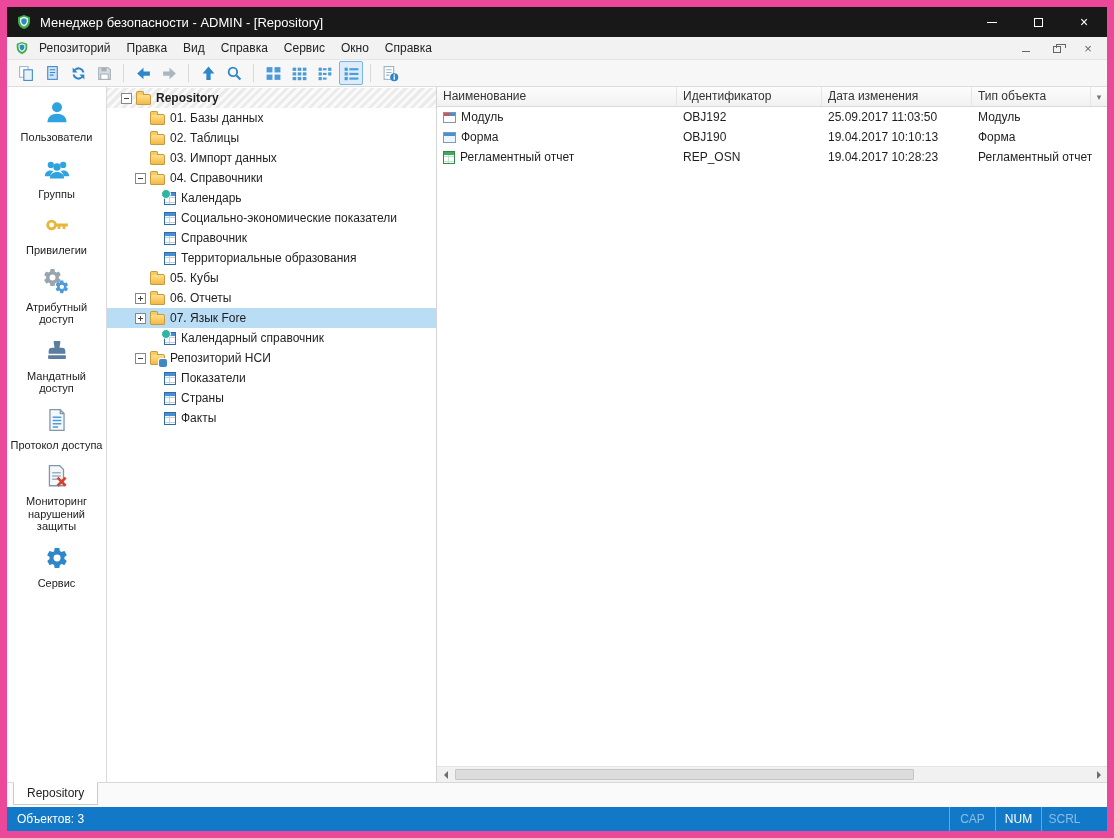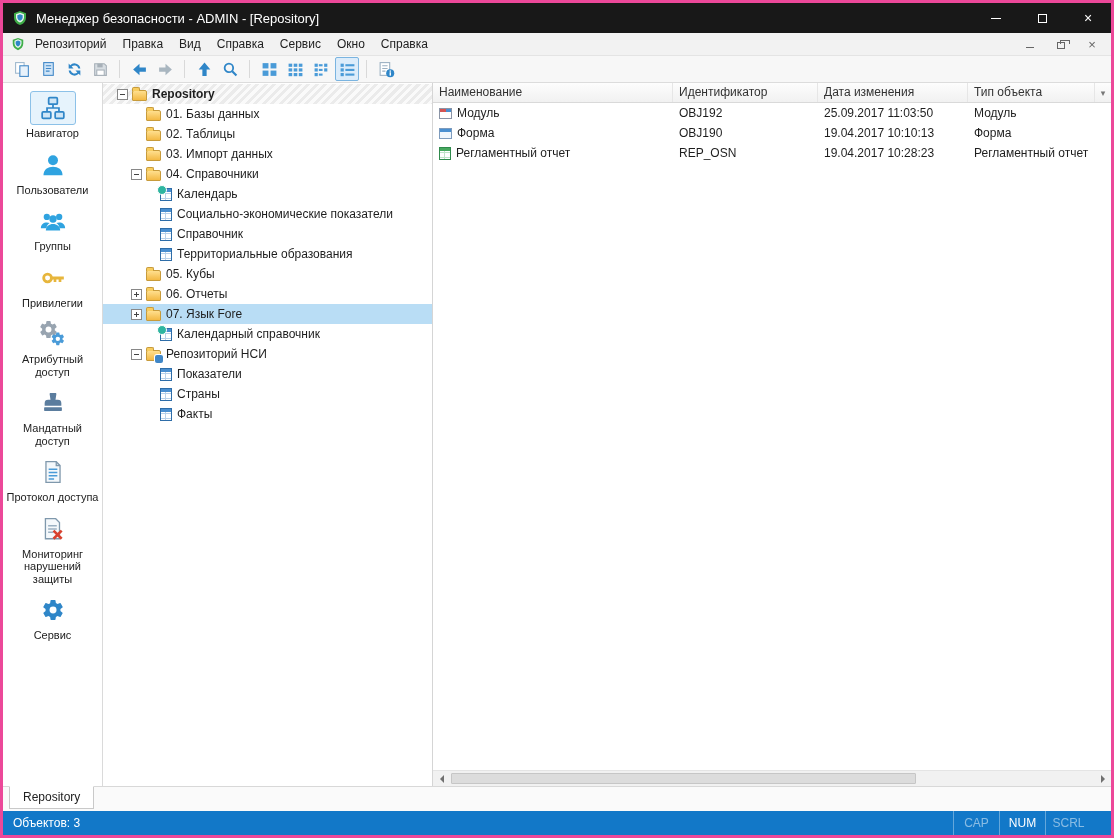--- a/index.html
+++ b/index.html
@@ -1,20 +1,20 @@
 <!DOCTYPE html>
 <html style="--titlebar-bg: #181818; --statusbar-bg: #1278c8; --selection-bg: #b9ddf5; --accent-blue: #2f86c8; --folder-yellow: #f3b944;"><head>
 <meta charset="utf-8">
 <style>
   *{box-sizing:border-box}
   html,body{margin:0;padding:0}
   body{width:1114px;height:838px;overflow:hidden;background:#fff;
        font-family:"Liberation Sans","DejaVu Sans",sans-serif;font-size:12px;color:#1e1e1e;
        -webkit-user-select:none;user-select:none}
-  .window{width:1114px;height:838px;display:flex;flex-direction:column;border:3px solid #ec4899;background:#f97316}
+  .window{width:1114px;height:838px;display:flex;flex-direction:column;border:7px solid #ec4899;background:#f97316}
 
   
   .titlebar{height:30px;flex:none;background:var(--titlebar-bg,#181818);color:#fff;display:flex;align-items:center}
   .app-icon{margin-left:9px;display:flex;flex:none}
   .title-text{margin-left:8px;font-size:13px;white-space:nowrap}
   .win-controls{margin-left:auto;display:flex;height:100%}
   .wbtn{width:46px;height:100%;display:flex;align-items:center;justify-content:center;color:#fff;font-size:15px;cursor:default}
   .glyph-min{width:10px;height:1px;background:#fff}
   .glyph-max{width:9px;height:9px;border:1px solid #fff}
   .glyph-close{font-size:14px;line-height:14px}
@@ -276,33 +276,20 @@
           <circle cx="11.5" cy="11.5" r="3.8" fill="#2f86c8"></circle>
           <rect x="10.9" y="10.6" width="1.3" height="3.2" fill="#fff"></rect>
           <rect x="10.9" y="8.9" width="1.3" height="1.2" fill="#fff"></rect>
         </svg>
       </button>
   </div>
 
   <div class="main">
 
     <div class="sidebar">
-      <div class="side-item sel">
-        <span class="icbox">
-            <svg width="26" height="26" viewBox="0 0 24 24">
-              <g fill="#cfe6f7" stroke="#2f86c8" stroke-width="1.6">
-                <rect x="8" y="2.5" width="8" height="6" rx="1"></rect>
-                <rect x="2" y="15.5" width="8" height="6" rx="1"></rect>
-                <rect x="14" y="15.5" width="8" height="6" rx="1"></rect>
-              </g>
-              <path d="M12 8.5v3.5M6.5 15.5V12h11v3.5" fill="none" stroke="#2f86c8" stroke-width="1.6"></path>
-            </svg>
-          </span>
-        <span class="slabel">Навигатор</span>
-      </div>
       <div class="side-item">
         <span class="icbox">
             <svg width="26" height="26" viewBox="0 0 24 24" fill="#2fa3e0">
               <circle cx="12" cy="7.6" r="4.6"></circle>
               <path d="M3.2 21.5c0-5.2 4.1-7.8 8.8-7.8s8.8 2.6 8.8 7.8z"></path>
             </svg>
           </span>
         <span class="slabel">Пользователи</span>
       </div>
       <div class="side-item">

